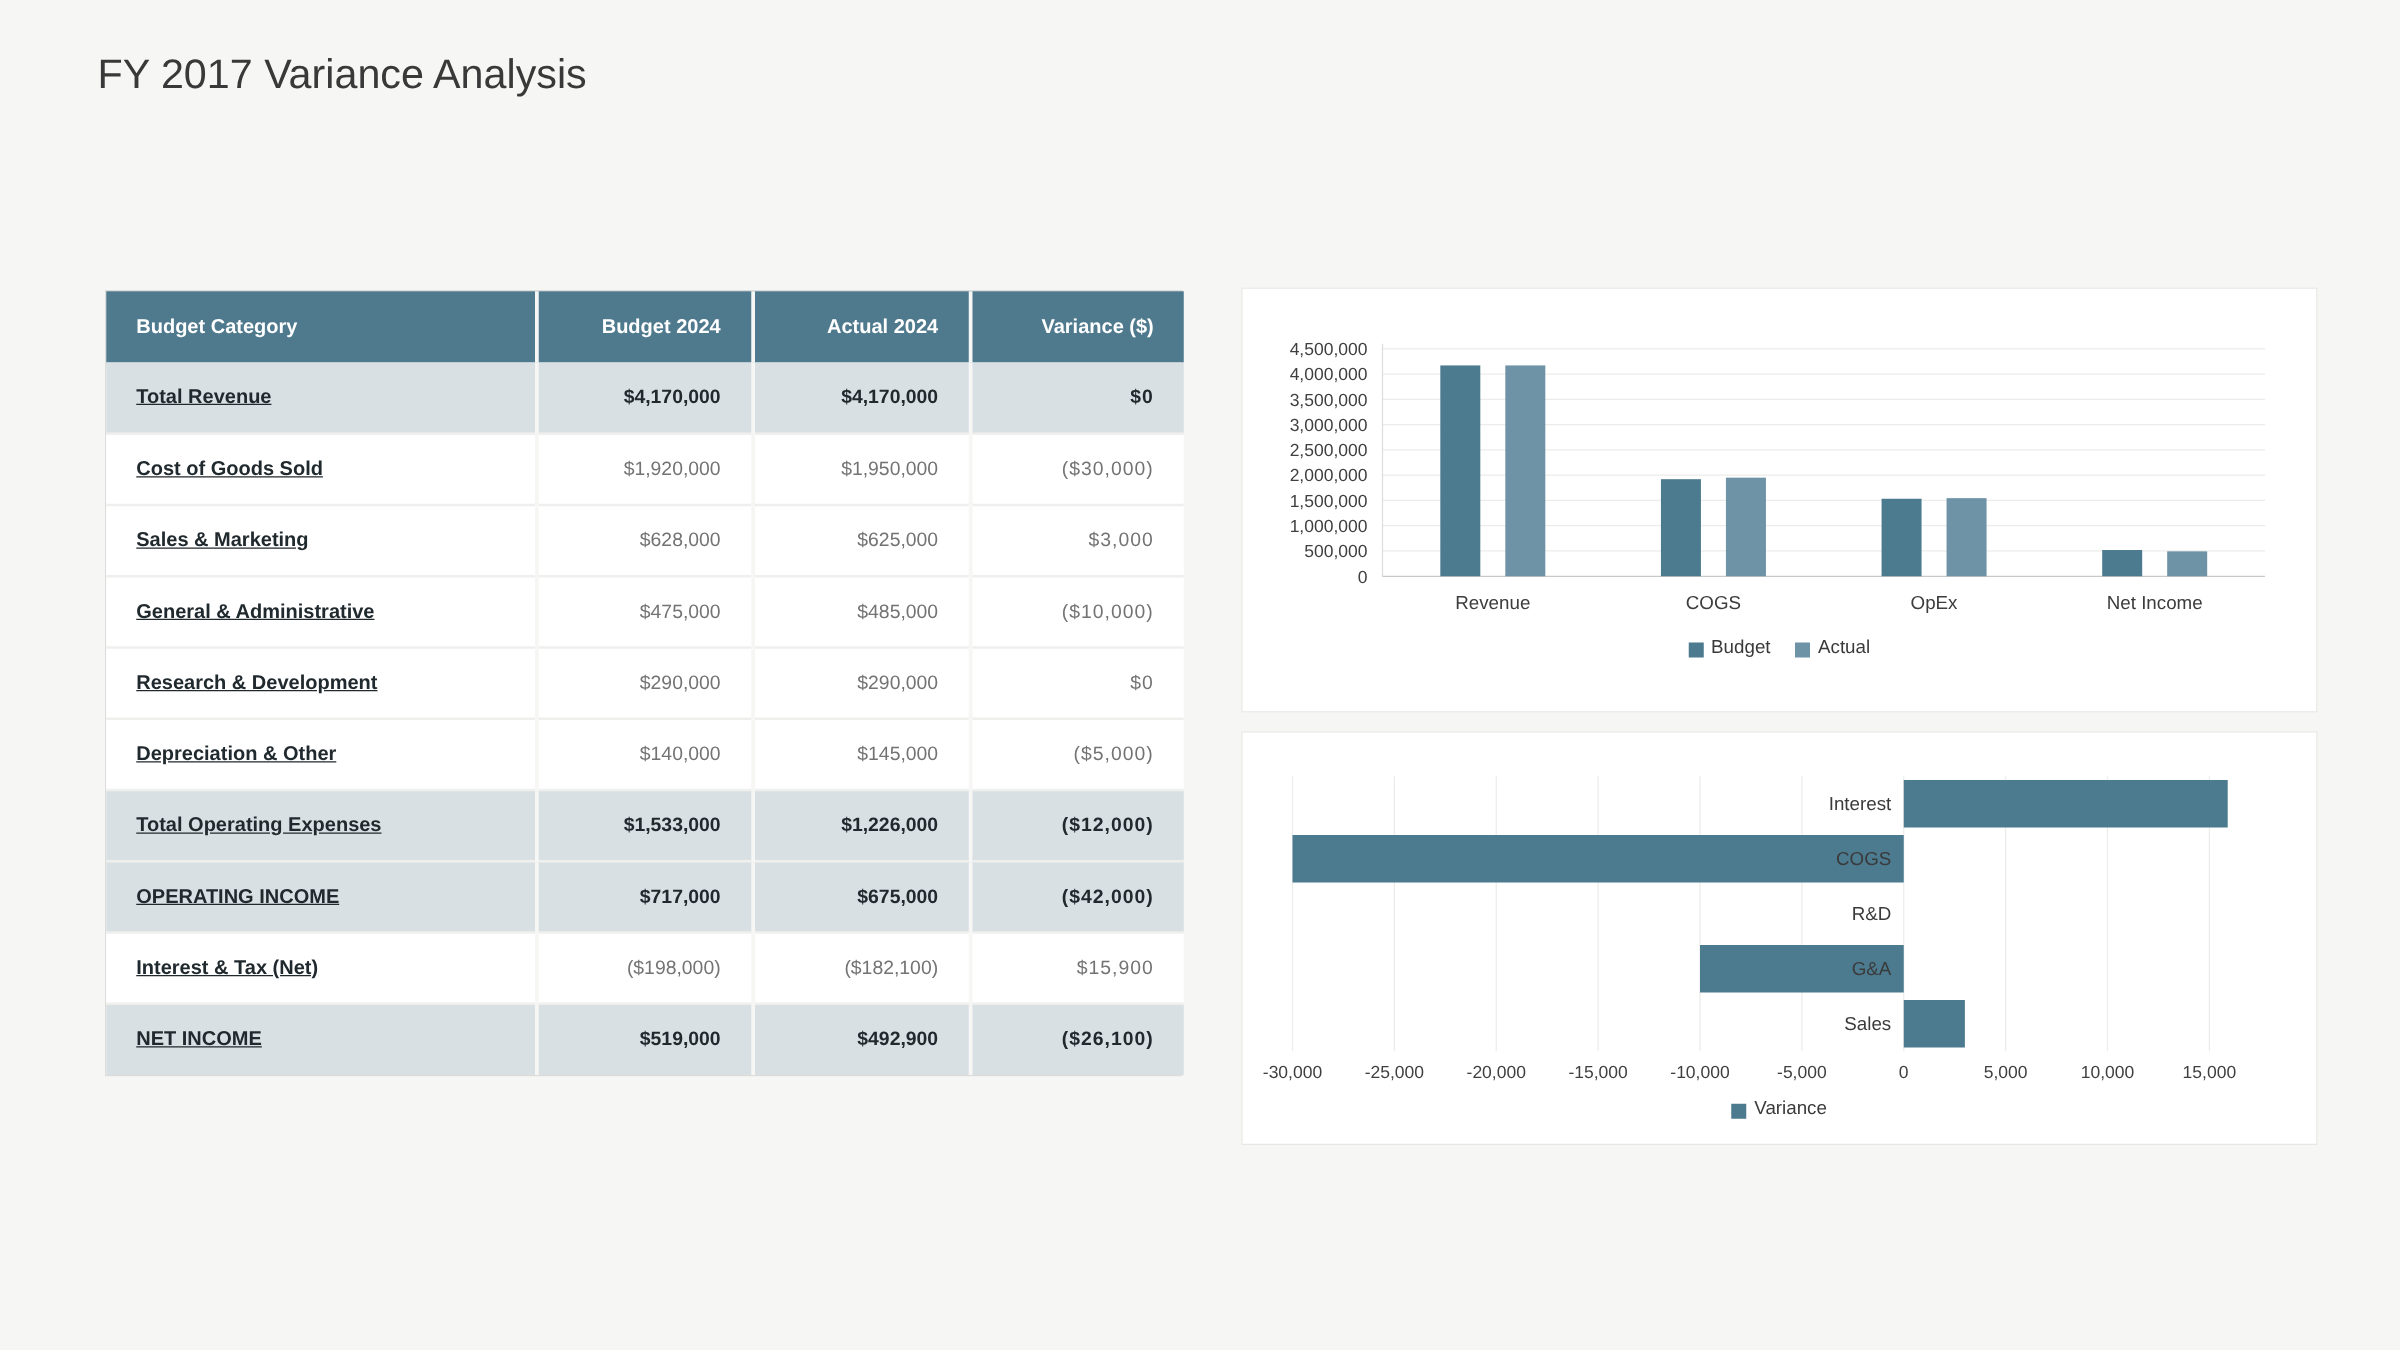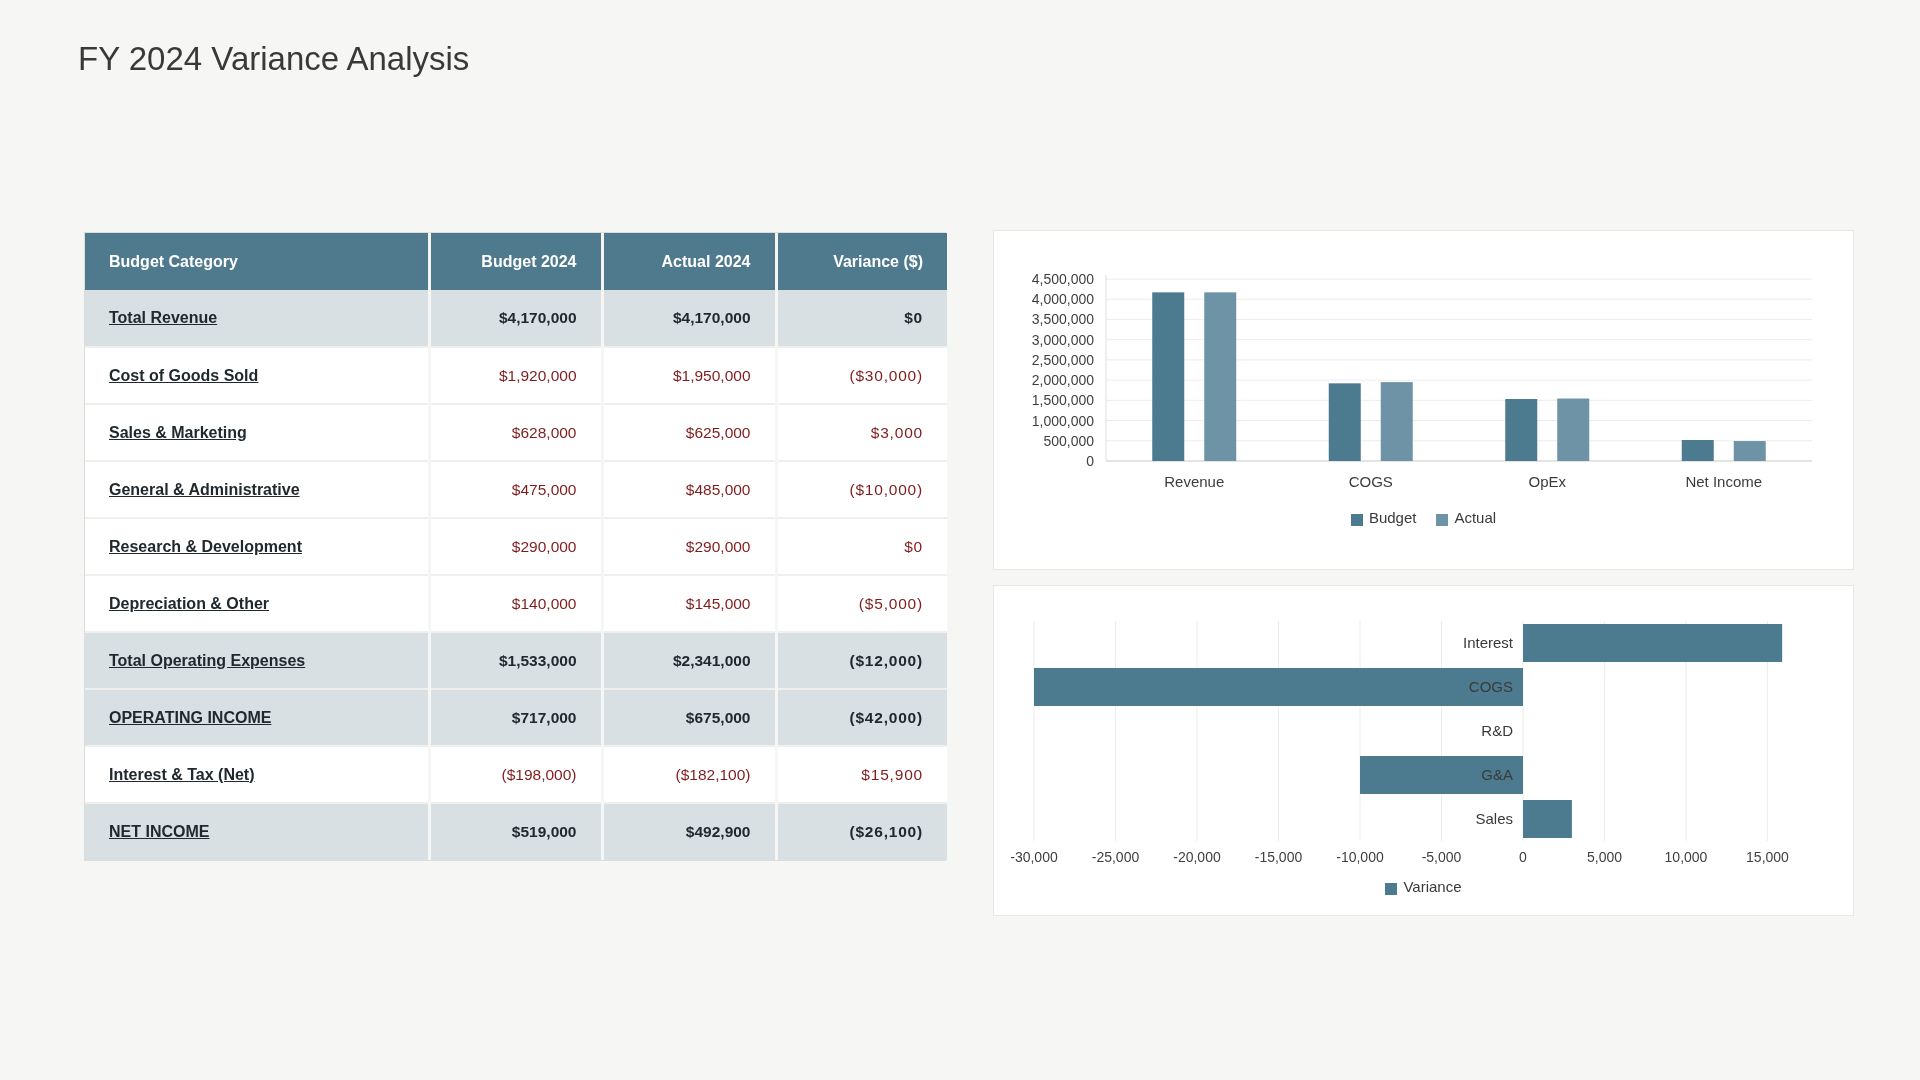--- a/index.html
+++ b/index.html
@@ -33,21 +33,21 @@
     font-size:15.5px;
   }
   table.budget th{
     background:#4f7a8e;color:#ffffff;font-weight:700;font-size:16px;
     text-align:right;border-right:3px solid #f6f6f5;
   }
   table.budget th:first-child{text-align:left;}
   table.budget th:last-child{border-right:none;}
   table.budget td{
     background:#ffffff;border-right:3px solid #f6f6f5;
-    border-bottom:2px solid #efefee;text-align:right;color:#7f1d1d;
+    border-bottom:2px solid #efefee;text-align:right;color:#737373;
   }
   table.budget td:last-child{border-right:none;}
   table.budget tr:last-child td{border-bottom:none;}
   table.budget td.cat{text-align:left;font-weight:700;color:#20292e;font-size:16px;text-decoration:underline;}
   table.budget td.var{letter-spacing:0.8px;}
   table.budget tr.hl td{background:#d9e0e4;}
   table.budget tr.hl td{font-weight:700;color:#20292e;}
   
   .chart-card{
     position:absolute;left:993px;width:861px;background:#ffffff;
@@ -62,21 +62,21 @@
   }
   #card-grouped .legend{top:278px;}
   #card-variance .legend{top:292px;}
   .legend-item{display:flex;align-items:flex-end;gap:6px;}
   .swatch{width:12px;height:12px;display:inline-block;}
 </style>
 </head>
 <body>
 
 <header class="page-header">
-  <p>FY 2024 Variance Analysis</p>
+  <p>FY 2017 Variance Analysis</p>
 </header>
 
 <div class="table-wrap">
   <table class="budget">
     <colgroup>
         <col class="c-cat">
         <col class="c-bud">
         <col class="c-act">
         <col class="c-var">
       </colgroup>
@@ -121,21 +121,21 @@
         </tr>
         <tr class="">
           <td class="cat">Depreciation &amp; Other</td>
           <td class="num">$140,000</td>
           <td class="num">$145,000</td>
           <td class="num var">($5,000)</td>
         </tr>
         <tr class="hl">
           <td class="cat">Total Operating Expenses</td>
           <td class="num">$1,533,000</td>
-          <td class="num">$2,341,000</td>
+          <td class="num">$1,226,000</td>
           <td class="num var">($12,000)</td>
         </tr>
         <tr class="hl">
           <td class="cat">OPERATING INCOME</td>
           <td class="num">$717,000</td>
           <td class="num">$675,000</td>
           <td class="num var">($42,000)</td>
         </tr>
         <tr class="">
           <td class="cat">Interest &amp; Tax (Net)</td>

